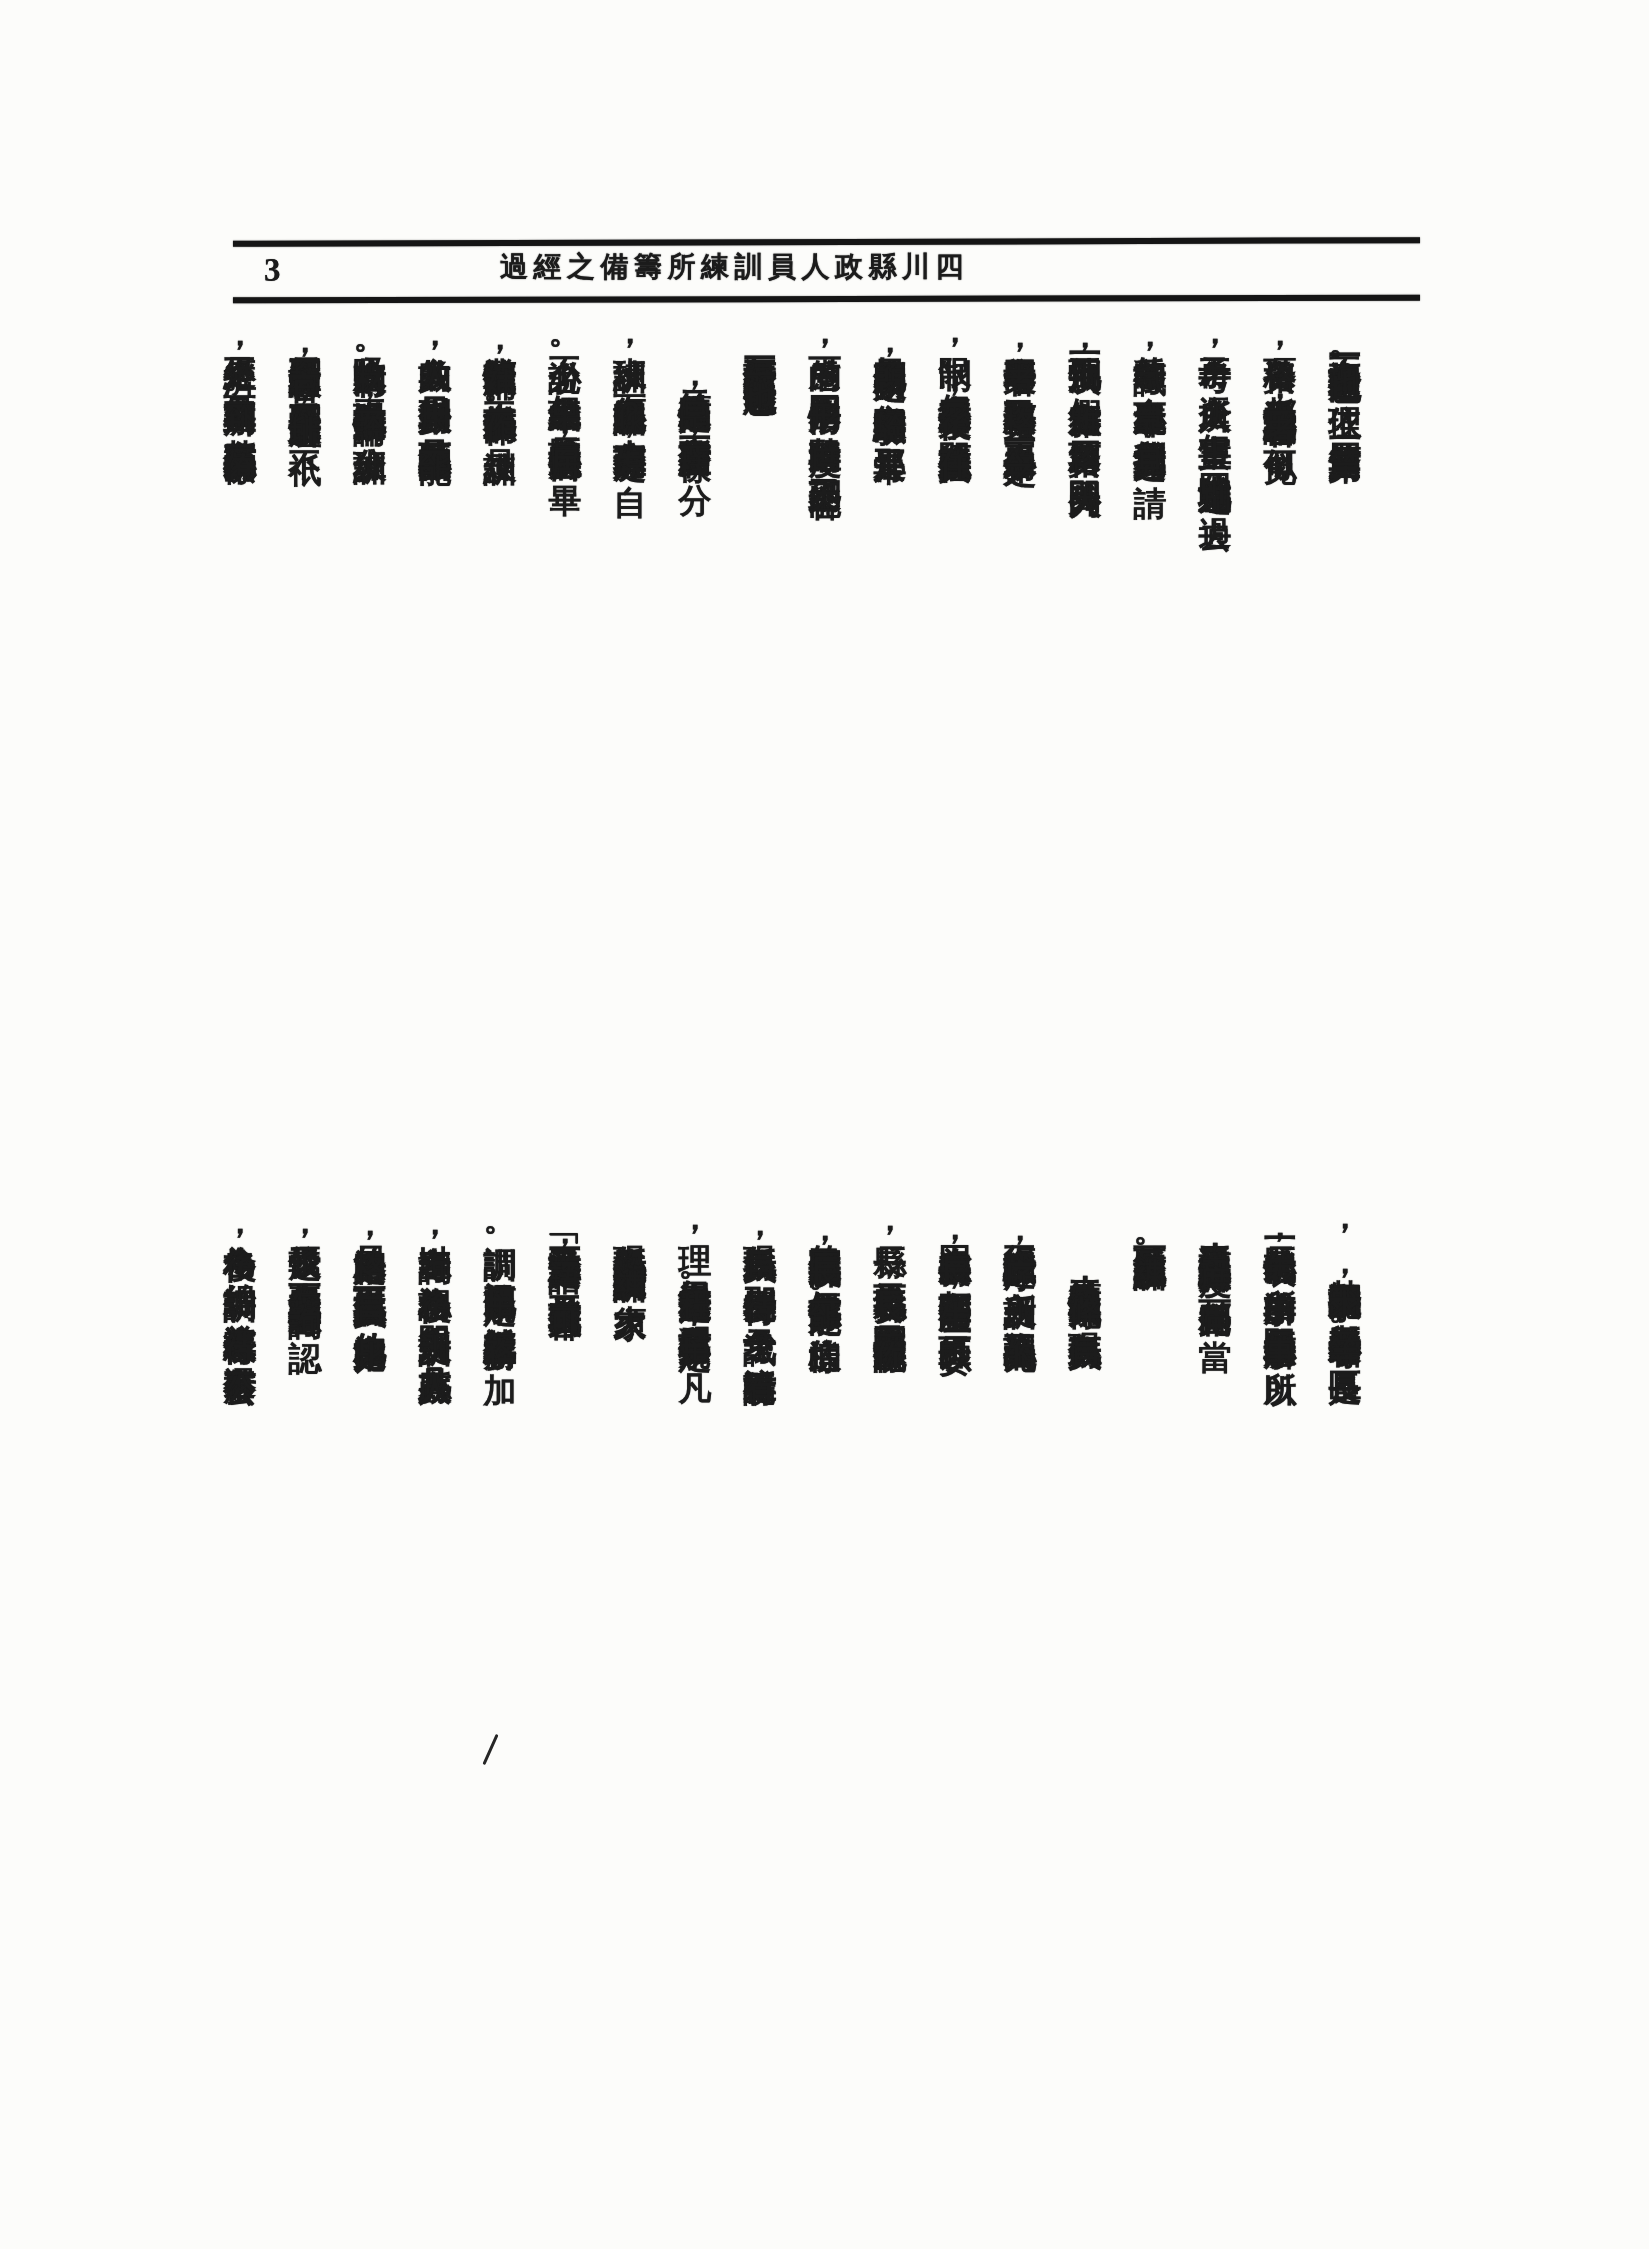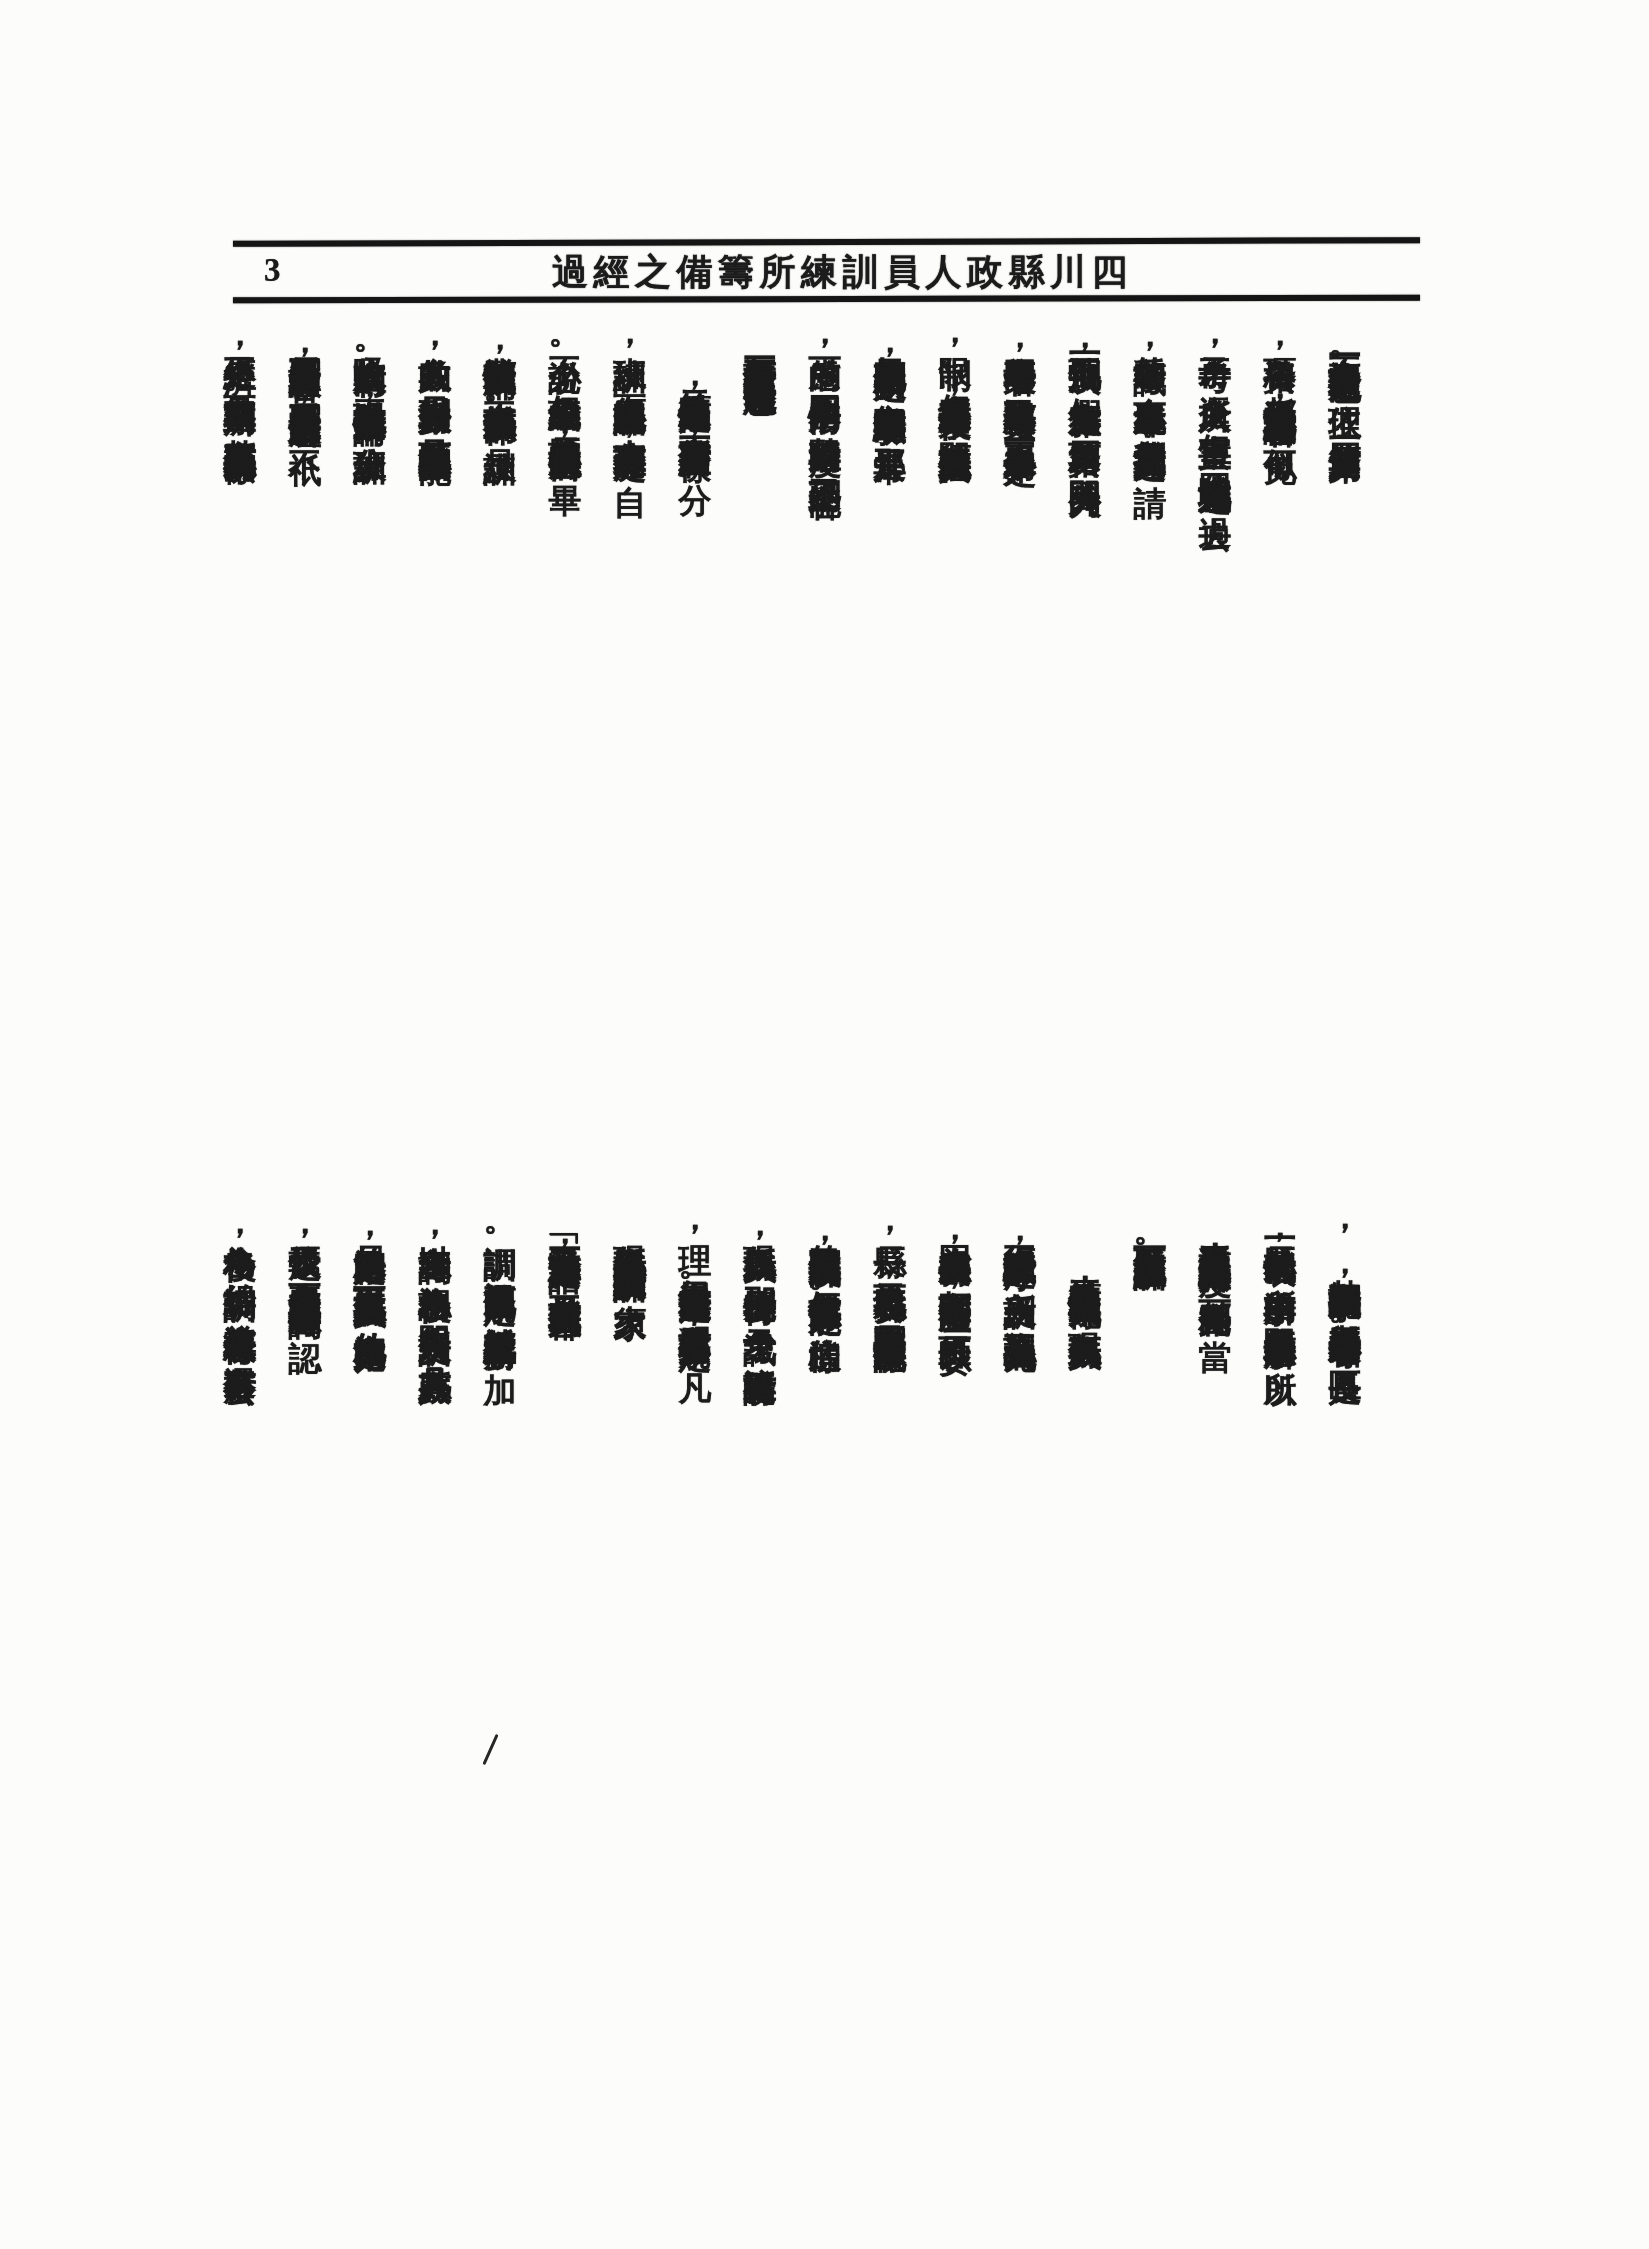--- a/index.html
+++ b/index.html
@@ -33,22 +33,22 @@
     left: 264px;
     font-size: 33px;
     font-weight: 700;
     text-shadow: 0 0 0.8px rgba(10,10,10,.8);
   }
   .header-title {
     position: absolute;
     top: 248px;
     left: 500px;
     width: 633px;
-    text-align: right;
-    font-size: 36px;
+    text-align: left;
+    font-size: 28px;
     font-weight: 700;
     letter-spacing: 5.5px;
     white-space: nowrap;
     text-shadow: 0 0 1.2px rgba(10,10,10,.9);
   }
   
   .vblock {
     position: absolute;
     left: 202px;
     width: 1175px;

